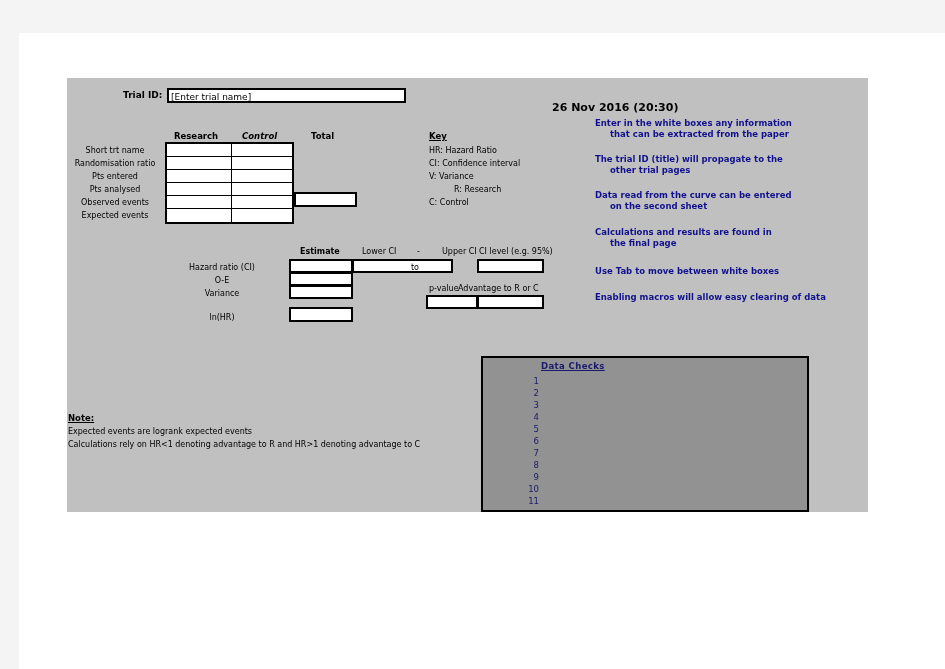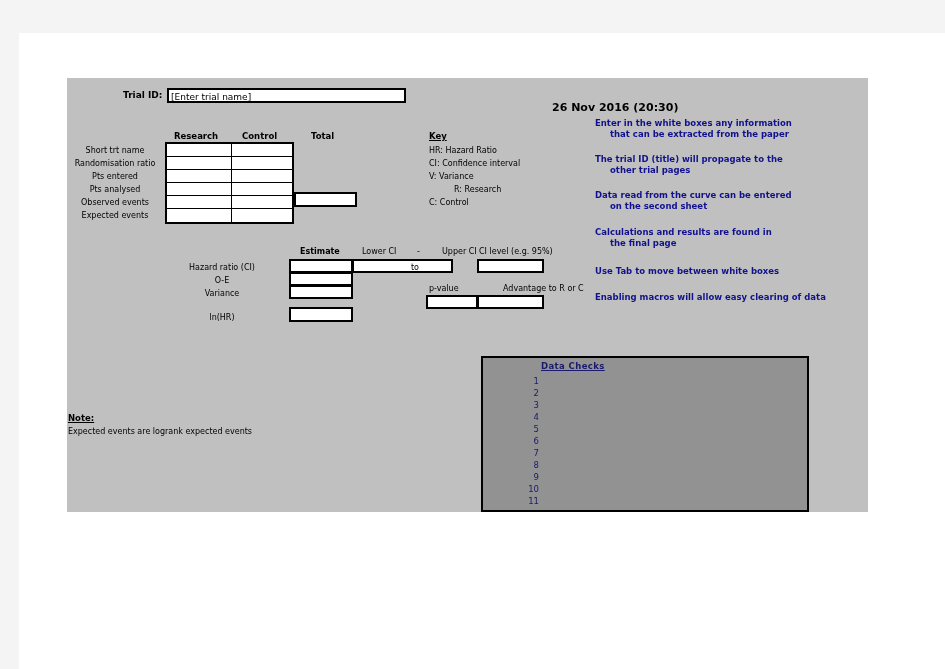--- a/index.html
+++ b/index.html
@@ -130,21 +130,21 @@
 
     <div class="t b" style="left:56px; top:12px; font-size:9px;">Trial ID:</div>
 
     <div class="box" style="left:100px; top:10px; width:239px; height:15px; border-width:2px;">
       <div class="boxtext" style="left:2px; top:1.5px; font-size:9px;">[Enter trial name]</div>
     </div>
 
     <div class="t b" style="left:485px; top:12px; font-size:11px;margin-top:12px;">26 Nov 2016 (20:30)</div>
 
     <div class="t b" style="left:107px; top:53px; font-size:8.5px;">Research</div>
-    <div class="t b" style="left:175px; top:53px; font-size:8.5px;">Control</div>
+    <div class="t b" style="left:175px; top:53px; font-size:8.5px;font-style:italic;">Control</div>
     <div class="t b" style="left:244px; top:53px; font-size:8.5px;">Total</div>
 
     <div class="t right" style="left:0px; top:67px; width:96px;">Short trt name</div>
     <div class="t right" style="left:0px; top:80px; width:96px;">Randomisation ratio</div>
     <div class="t right" style="left:0px; top:93px; width:96px;">Pts entered</div>
     <div class="t right" style="left:0px; top:106px; width:96px;">Pts analysed</div>
     <div class="t right" style="left:0px; top:119px; width:96px;">Observed events</div>
     <div class="t right" style="left:0px; top:132px; width:96px;">Expected events</div>
 
     <div class="grid-frame" style="left:98px; top:64px; width:129px; height:82px;">
@@ -208,26 +208,27 @@
 
     <div class="box" style="left:410px; top:181px; width:67px; height:14px; border-width:2px;"></div>
 
     <div class="box" style="left:222px; top:194px; width:64px; height:14px; border-width:2px;"></div>
 
     <div class="box" style="left:222px; top:207px; width:64px; height:14px; border-width:2px;"></div>
 
     <div class="box" style="left:222px; top:229px; width:64px; height:15px; border-width:2px;"></div>
 
     <div class="t" style="left:362px; top:205px;">p-value</div>
-    <div class="t" style="left:436px; top:205px;text-align:right;">Advantage to R or C</div>
+    <div class="t" style="left:391px; top:205px;text-align:right;">Advantage to R or C</div>
     <div class="box" style="left:359px; top:217px; width:52px; height:14px; border-width:2px;"></div>
     <div class="box" style="left:410px; top:217px; width:67px; height:14px; border-width:2px;"></div>
 
     <div class="t b u" style="left:1px; top:335px; font-size:8.5px;">Note:</div>
     <div class="t" style="left:1px; top:348px;">Expected events are  logrank expected events</div>
+    <div class="t" style="left:1px; top:361px;">Calculations rely on HR&lt;1 denoting advantage to R and HR&gt;1 denoting advantage to C</div>
 
   </div>
 
   <div class="datachecks">
     <div class="dc-title">Data Checks</div>
 
     <div class="dc-num" style="left:30px; top:17px;">1</div>
     <div class="dc-num" style="left:30px; top:29px;">2</div>
     <div class="dc-num" style="left:30px; top:41px;">3</div>
     <div class="dc-num" style="left:30px; top:53px;">4</div>

